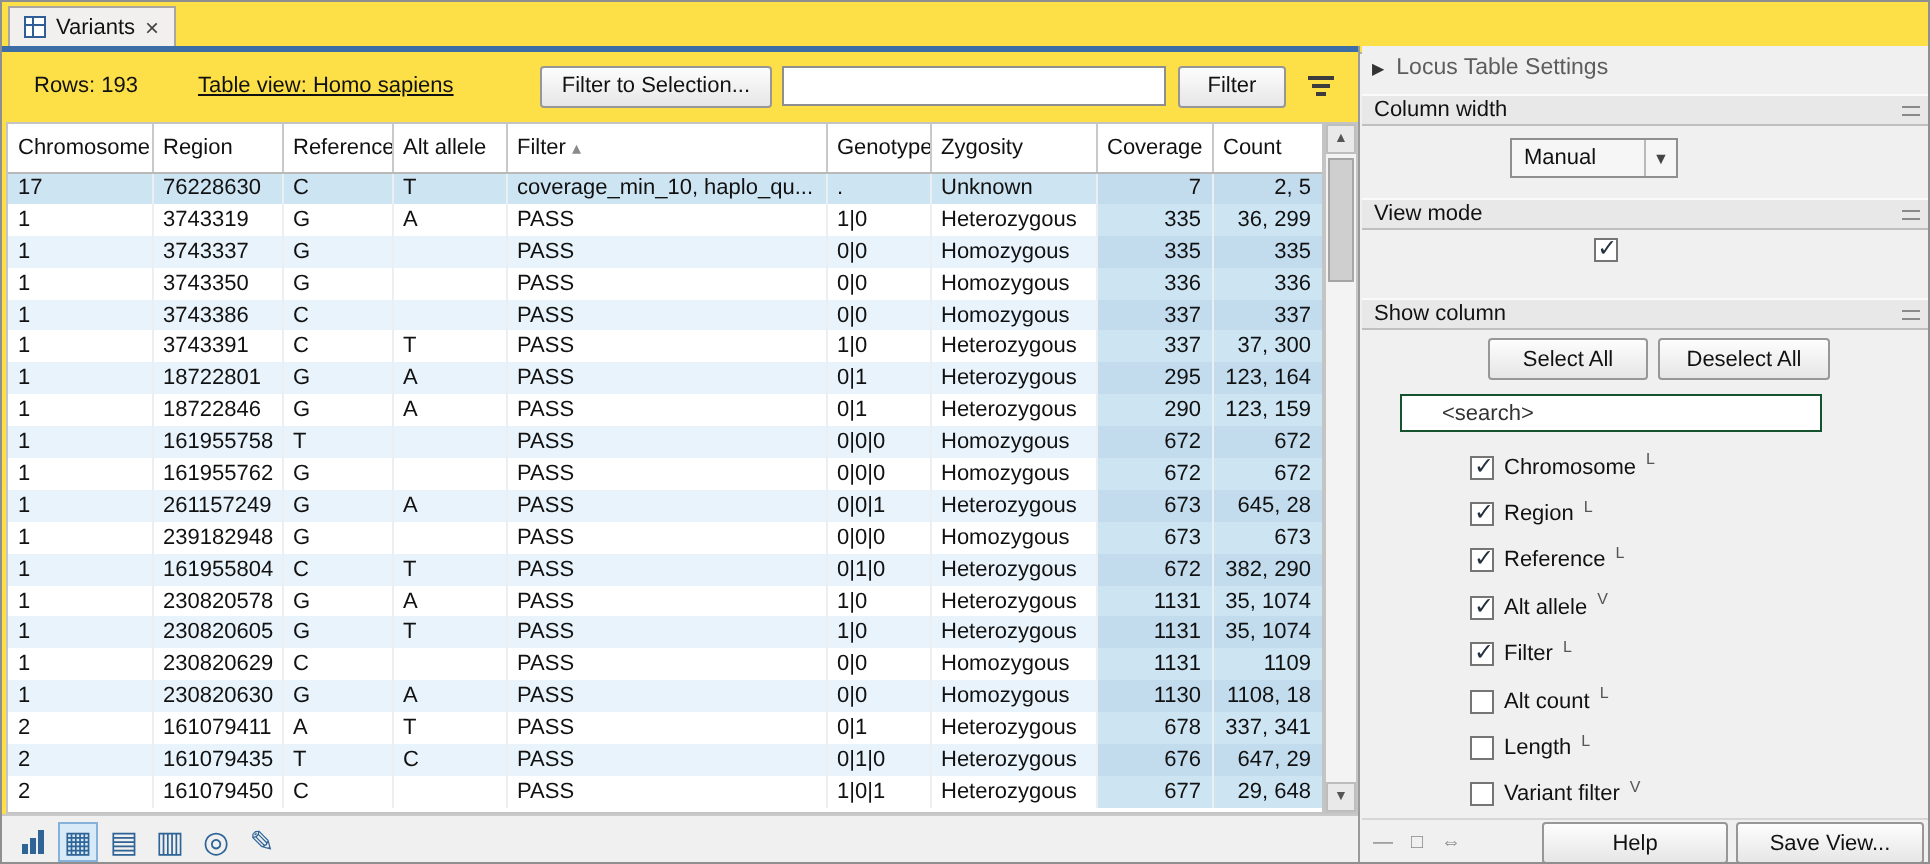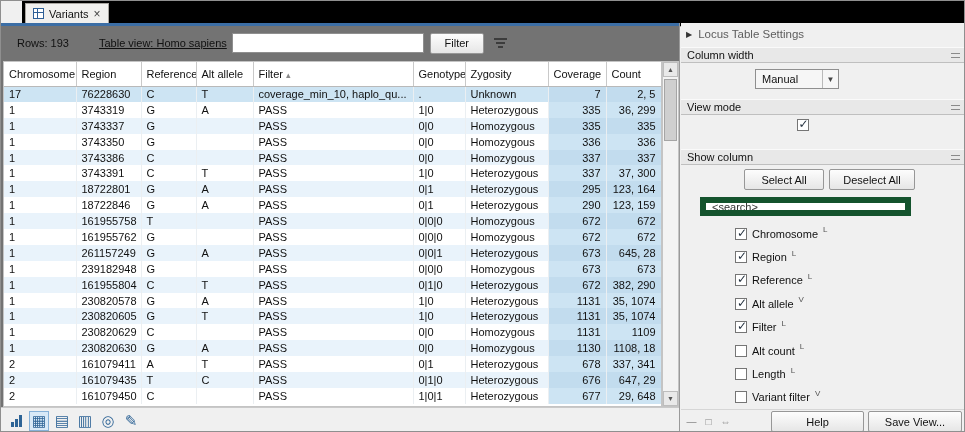--- a/index.html
+++ b/index.html
@@ -1,29 +1,29 @@
 <!DOCTYPE html>
 <html><head>
 <meta charset="utf-8">
 <style>
   * { margin:0; padding:0; box-sizing:border-box; }
   html,body { background:#d6d3cf; }
   body { font-family:"Liberation Sans","DejaVu Sans",sans-serif; font-size:11px; color:#111; }
   .app { position:relative; width:965px; height:432px; background:#f0f0f0; border:1px solid #8f8f8f; overflow:hidden; }
 
   
-  .tabbar { position:absolute; top:0; left:0; right:0; height:26px; background:#000000; border-bottom:1px solid #b3b0ab;margin-left:21px; }
+  .tabbar { position:absolute; top:0; left:0; right:0; height:26px; background:#fde047; border-bottom:1px solid #b3b0ab; }
   .tab { position:absolute; left:3px; top:2px; height:20px; background:#f1f0ee; border:1px solid #a9a6a1; border-bottom:none; display:flex; align-items:center; gap:5px; padding:0 7px; }
   .tab-icon { width:11px; height:11px; border:1px solid #2f5f96; background:#fff;
     background-image:linear-gradient(to right, transparent 3px, #2f5f96 3px, #2f5f96 4px, transparent 4px),
                      linear-gradient(to bottom, transparent 3px, #2f5f96 3px, #2f5f96 4px, transparent 4px); }
   .tab-close { color:#444; font-size:12px; line-height:10px; cursor:default; }
 
   
-  .main { position:absolute; top:22px; left:0; width:679px; height:410px; background:#737373; border-right:1px solid #9a9a9a; }
+  .main { position:absolute; top:22px; left:0; width:679px; height:410px; background:#fde047; border-right:1px solid #9a9a9a; }
   .accent { position:absolute; top:0; left:0; right:0; height:3px; background:#3c6ea5; }
   .toolbar { position:absolute; top:3px; left:0; right:0; height:34px; display:flex; align-items:center; padding:0 8px 0 16px; }
   .toolbar .lbl { white-space:nowrap; }
   .toolbar .lbl + .lbl { margin-left:30px;text-decoration:underline; }
   .btn { font-family:inherit; font-size:11px; color:#111; background:linear-gradient(#fdfdfd,#e6e6e6); border:1px solid #979797; border-radius:2px; padding:2px 10px; height:21px; white-space:nowrap; }
   .tb-filter-btn { margin-left:6px; width:54px; }
   .tb-fts { margin-left:auto; }
   .tb-input { margin-left:5px; width:192px; height:20px; border:1px solid #8f8f8f; background:#fff; font-family:inherit; font-size:11px; padding:0 4px; }
   .funnel { width:18px; height:16px; margin:0 2px 0 8px; display:flex; flex-direction:column; justify-content:center; align-items:center; gap:2px; }
   .funnel i { display:block; height:2px; background:#3c3c3c; }
@@ -63,21 +63,21 @@
   .sec1 { top:24px; } .sec2 { top:76px; } .sec3 { top:126px; }
   .collapse-glyph { width:9px; height:5px; border-top:1px solid #8a8a8a; border-bottom:1px solid #8a8a8a; }
   .dropdown { position:absolute; top:46px; left:74px; width:84px; height:20px; background:#f6f6f6; border:1px solid #8f8f8f; display:flex; align-items:center; justify-content:space-between; padding:0 0 0 6px; }
   .dd-arrow { width:16px; height:100%; border-left:1px solid #b9b9b9; display:flex; align-items:center; justify-content:center; color:#444; font-size:8px; }
   .checkbox { width:12px; height:12px; background:#fff; border:1px solid #757575; position:relative; display:inline-block; flex:0 0 auto; }
   .checkbox.checked::after { content:"✓"; position:absolute; left:1px; top:-3px; font-size:12px; font-weight:bold; color:#24313f; }
   .cb-row { position:absolute; display:flex; align-items:flex-end; gap:19px;flex-direction:column; }
   .cb-filtered { top:96px; left:64px; }
   .btn-select { position:absolute; top:146px; left:63px; width:80px; }
   .btn-deselect { position:absolute; top:146px; left:148px; width:86px; }
-  .search-input { position:absolute; top:174px; left:19px; width:211px; height:19px; border:6px solid #14532d; background:#fff; font-family:inherit; font-size:11px; color:#333; padding:0 6px; }
+  .search-input { position:absolute; top:174px; left:19px; width:211px; height:19px; border:1px solid #14532d; background:#fff; font-family:inherit; font-size:11px; color:#333; padding:0 20px; }
   .col-list { position:absolute; top:199px; left:54px; right:6px; }
   .col-item { height:23.4px; display:flex; align-items:center; gap:5px; }
   .sup { font-size:8px; color:#555; position:relative; top:-4px; }
   .panel-footer { position:absolute; left:0; right:0; bottom:0; height:24px; display:flex; align-items:center; gap:4px; padding:0 4px; border-top:1px solid #d6d6d6; }
   .pf-icon { color:#888; font-size:10px; width:13px; text-align:center; }
   .pf-help { margin-left:auto; width:93px; }
   .pf-save { width:94px; }
 </style>
 </head>
 <body>
@@ -91,20 +91,21 @@
       <span class="tab-close">×</span>
     </div>
   </div>
 
   <div class="main">
     <div class="accent"></div>
 
     <div class="toolbar">
       <span class="lbl">Rows: 193</span>
       <span class="lbl">Table view: Homo sapiens</span>
+      <button class="btn tb-fts">Filter to Selection...</button>
       <input class="tb-input" value="" style="">
       <button class="btn tb-filter-btn">Filter</button>
       <span class="funnel">
           <i></i>
           <i></i>
           <i></i>
         </span>
     </div>
 
     <div class="table-wrap">

